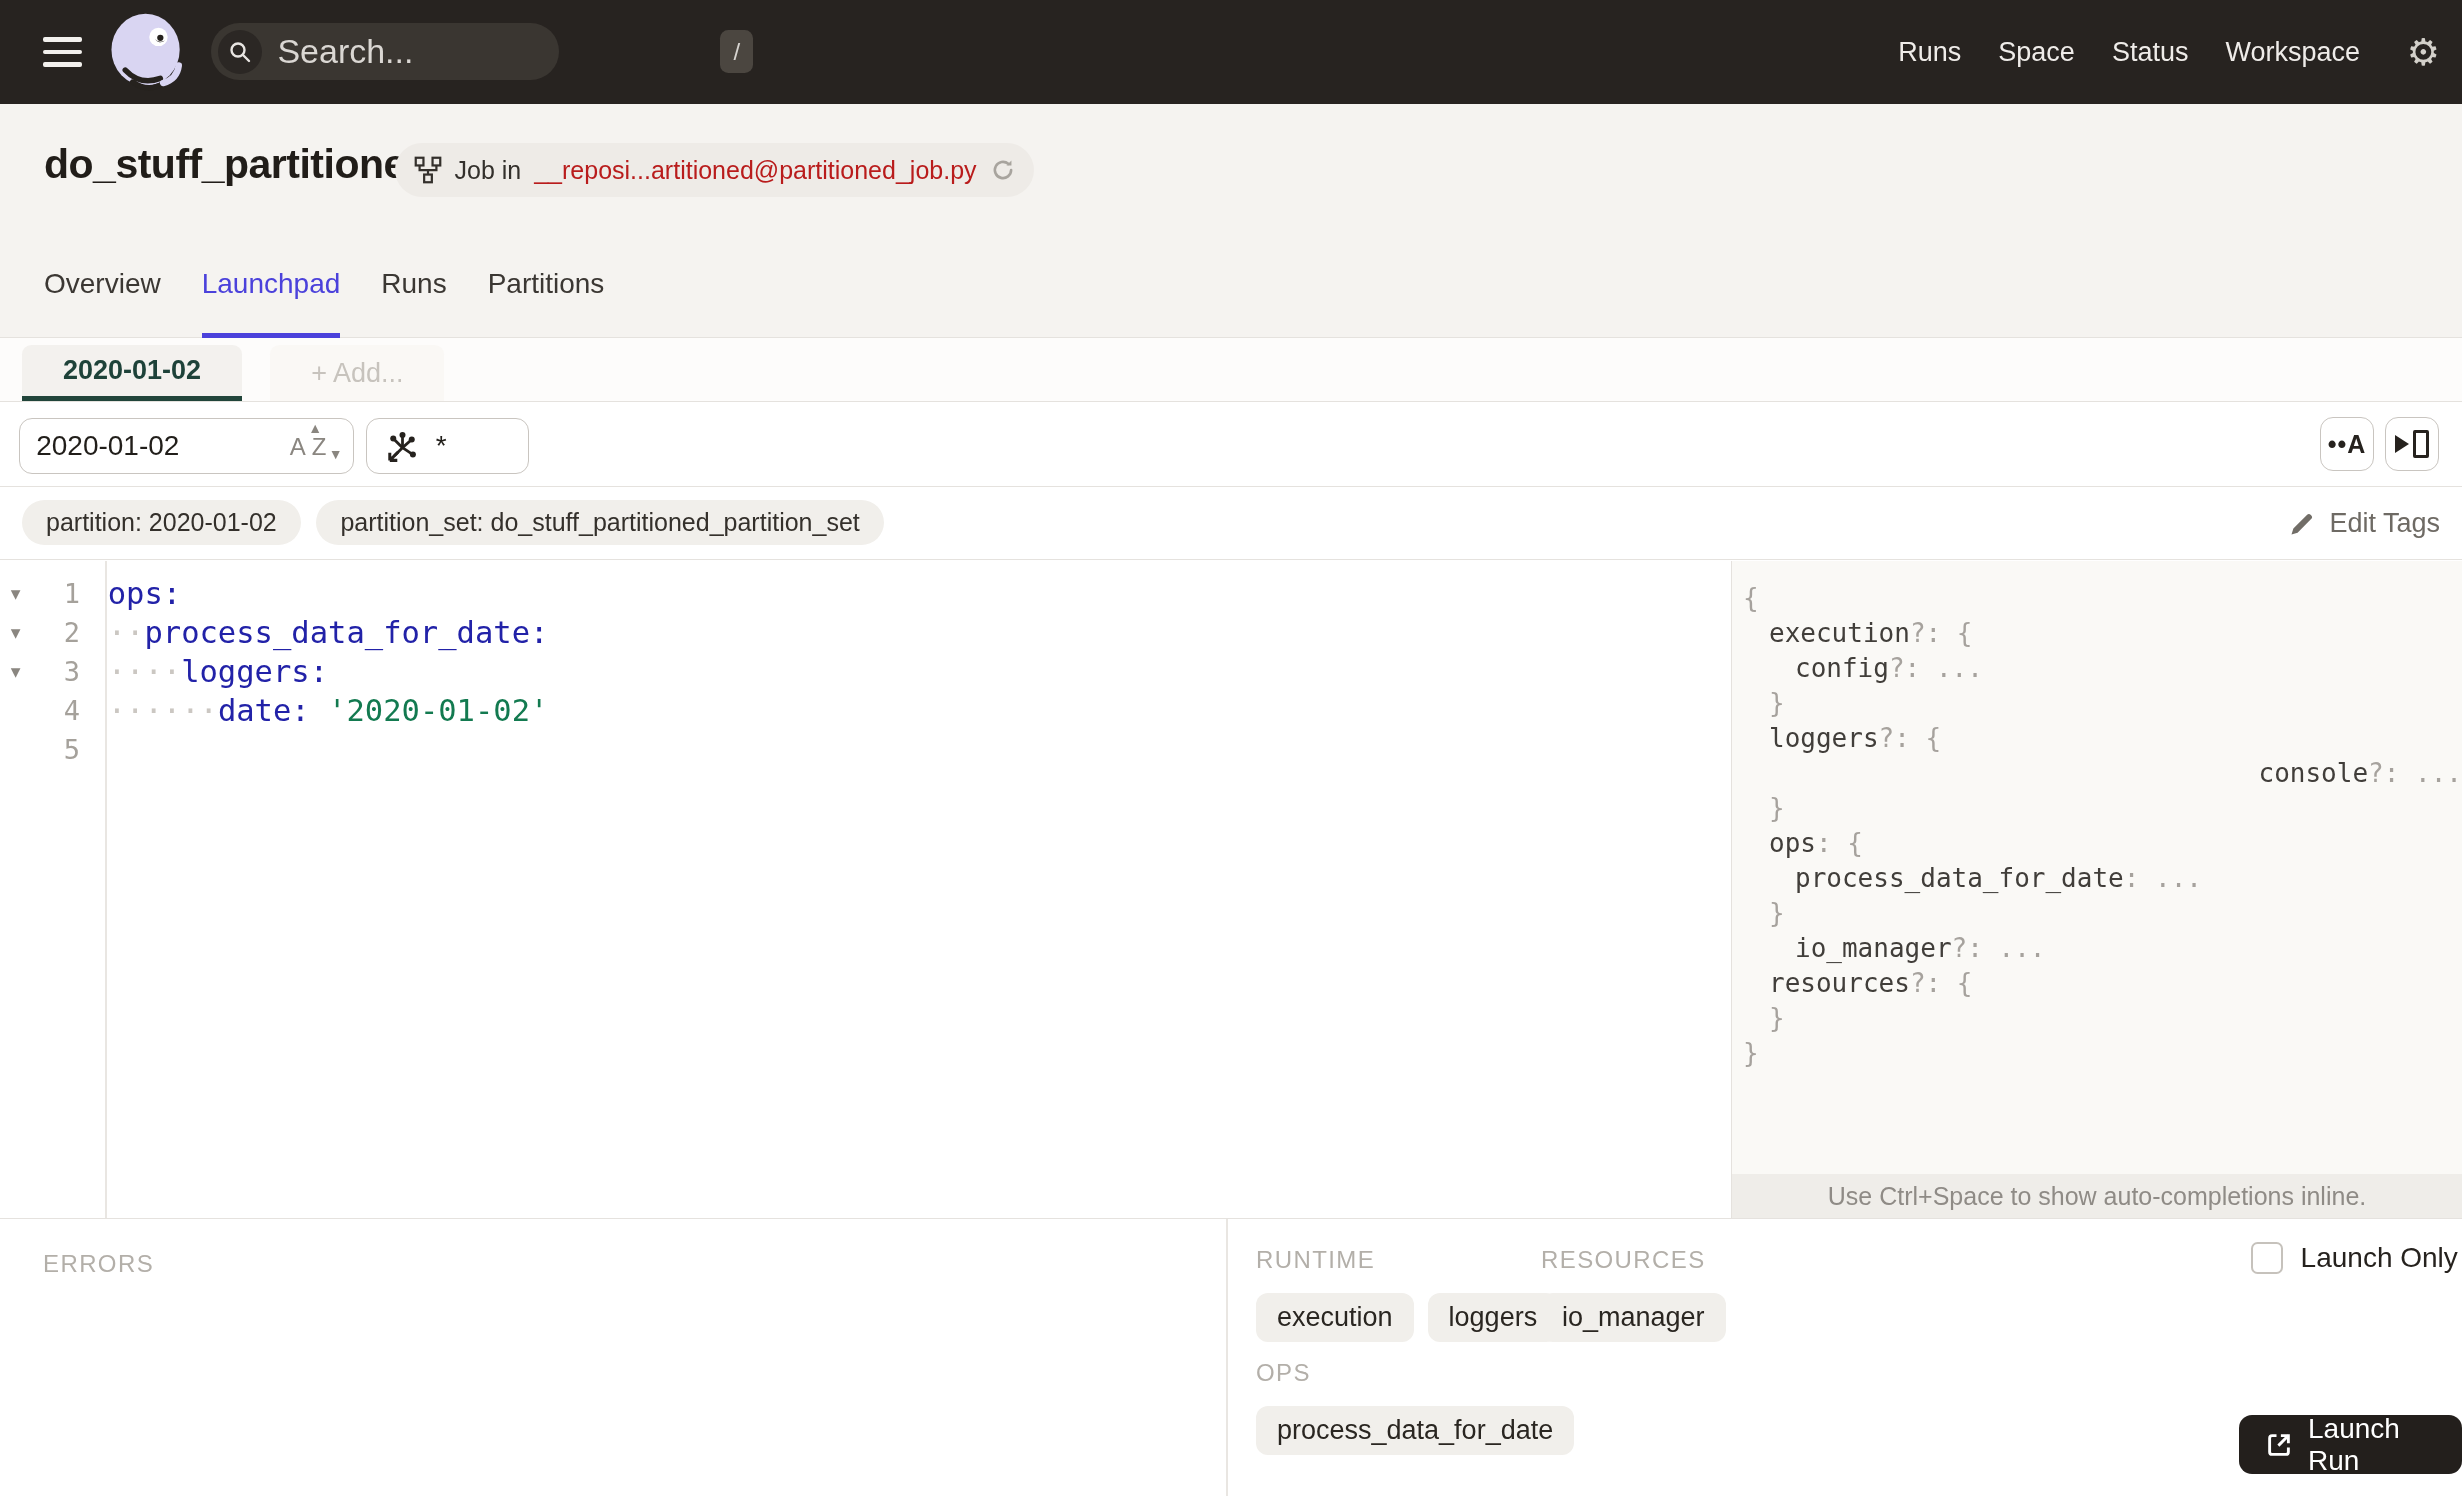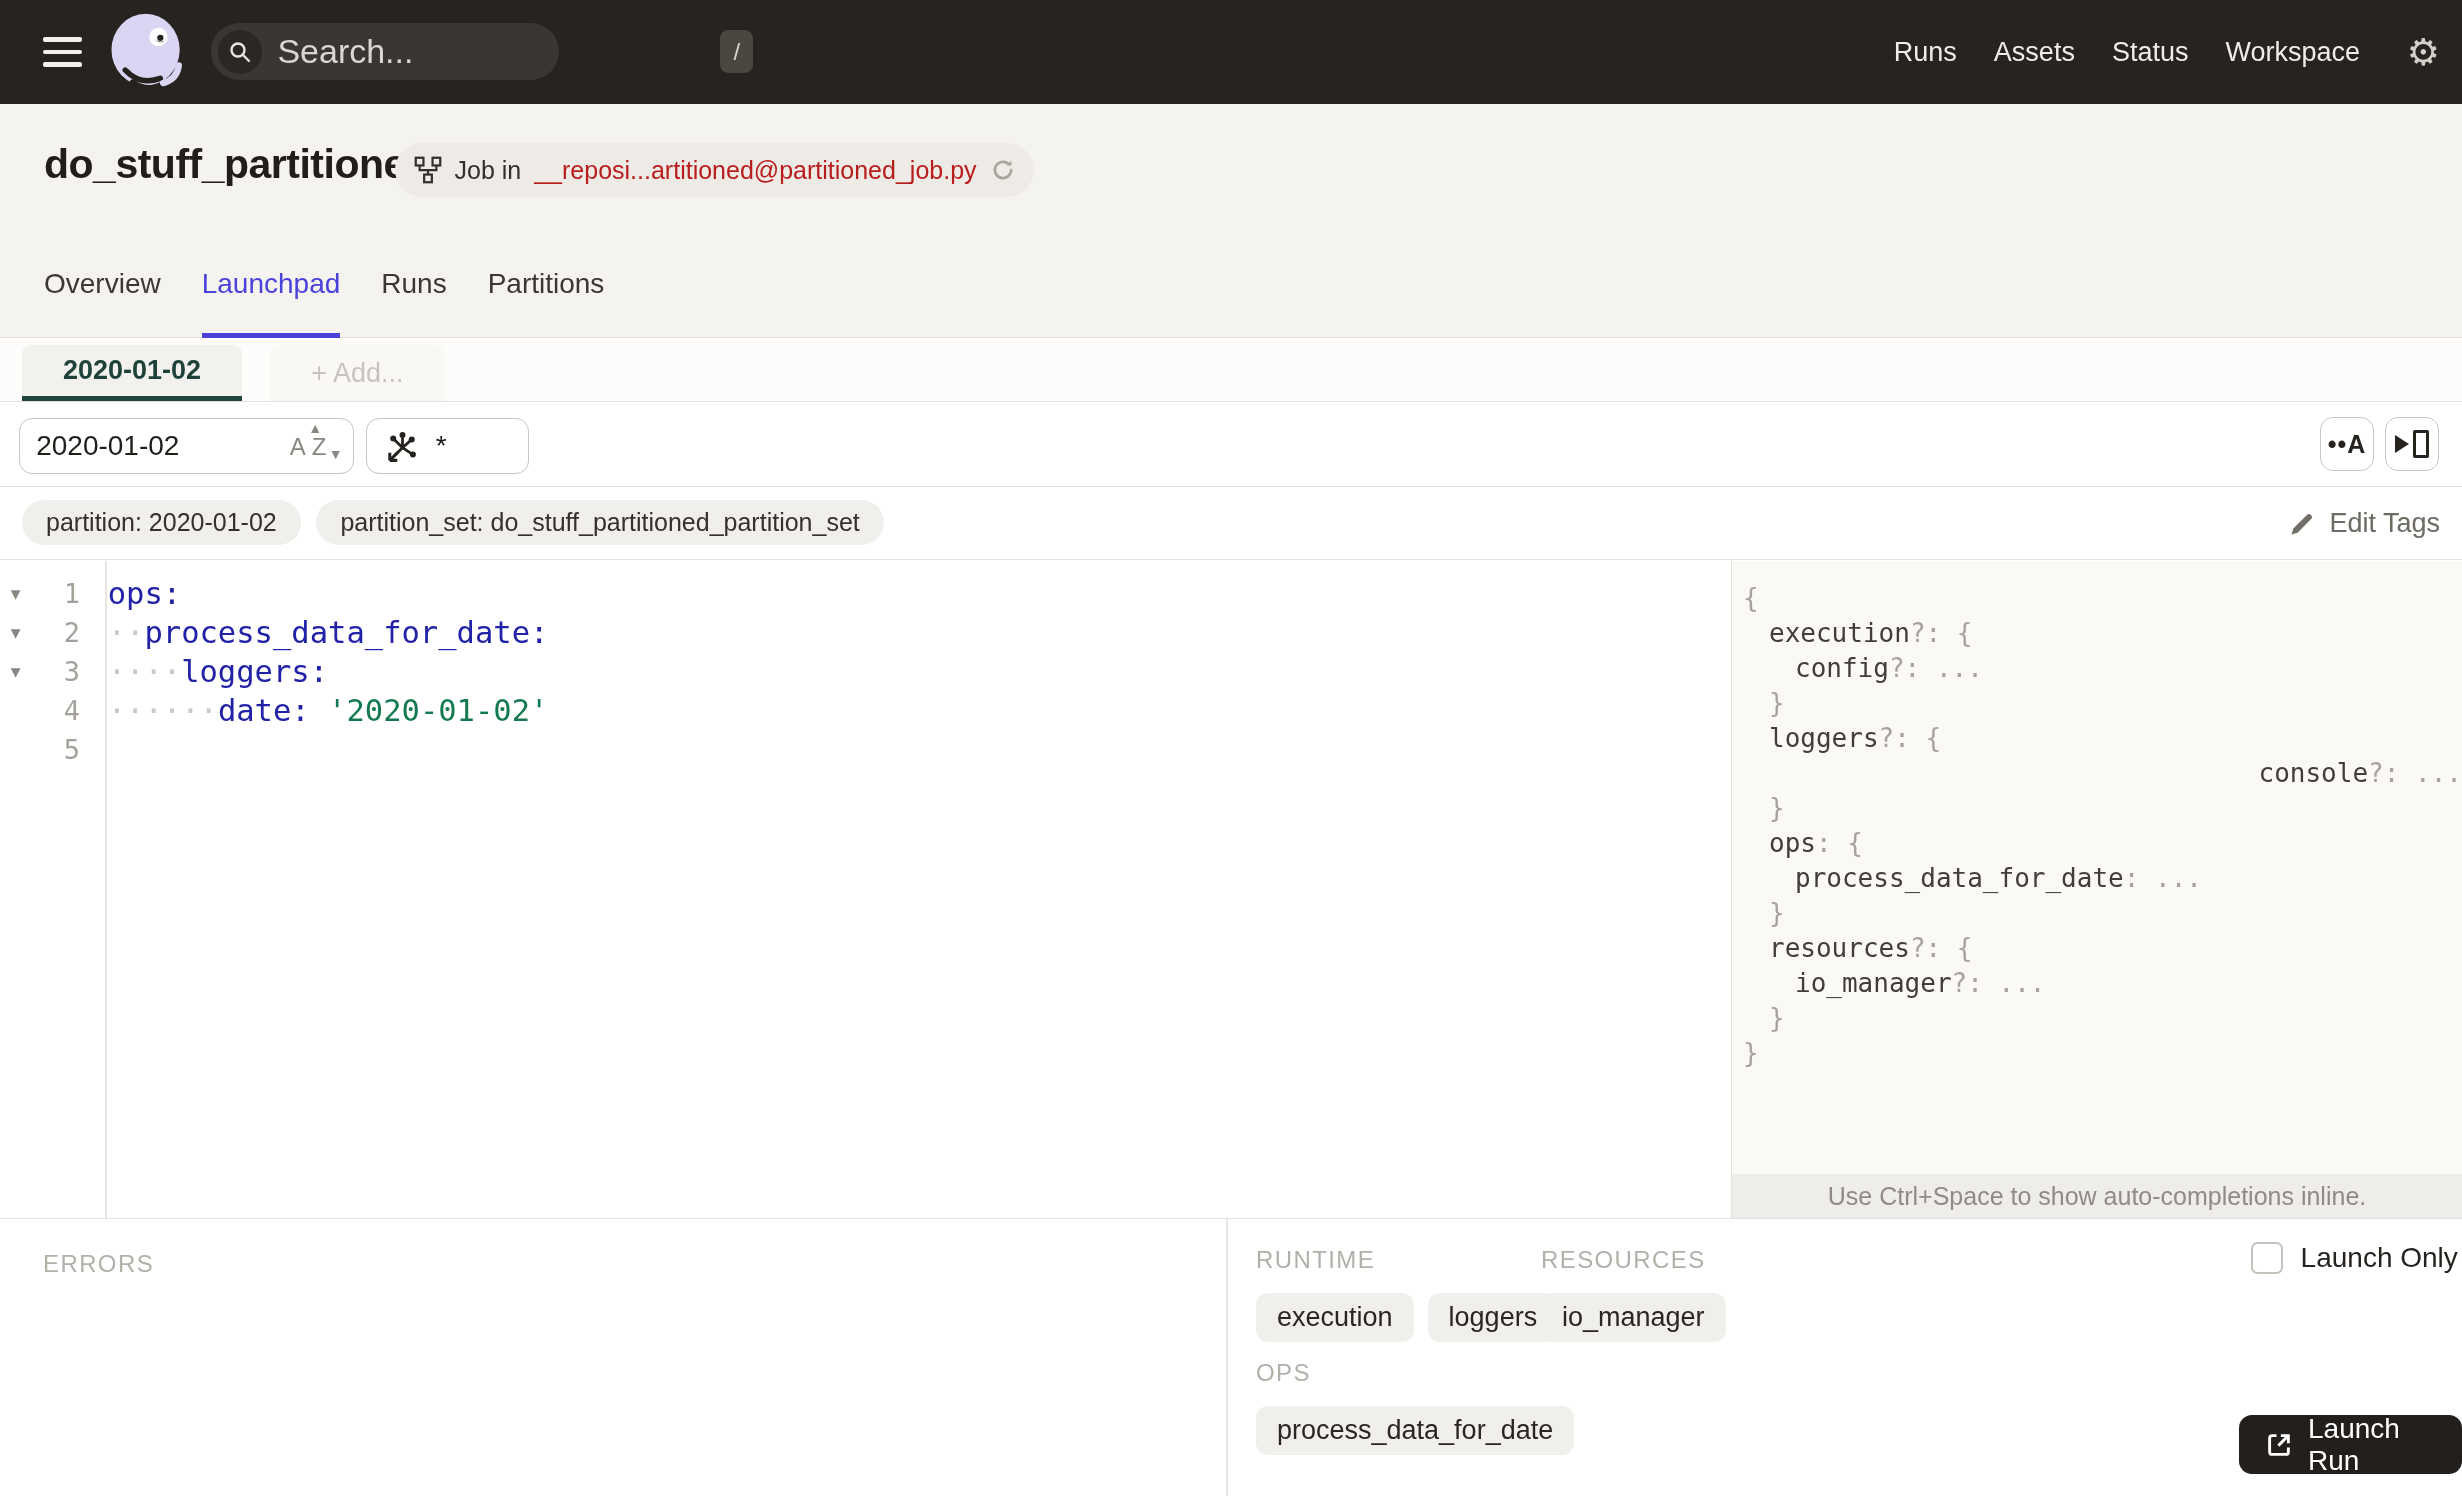--- a/index.html
+++ b/index.html
@@ -152,21 +152,21 @@
       <svg width="24" height="24" viewBox="0 0 24 24">
         <circle cx="10" cy="10" r="6.5" stroke="#E8E5E2" stroke-width="2.4" fill="none"></circle>
         <line x1="15" y1="15" x2="21" y2="21" stroke="#E8E5E2" stroke-width="2.4" stroke-linecap="round"></line>
       </svg>
     </div>
     <input id="search-input" placeholder="Search..." style="">
     <div id="slash-badge">/</div>
   </div>
   <div id="navlinks">
       <span class="navlink">Runs</span>
-      <span class="navlink">Assets</span>
+      <span class="navlink">Space</span>
       <span class="navlink">Status</span>
       <span class="navlink">Workspace</span>
     </div>
   <div id="gear">⚙</div>
 </div>
 
 <div id="header">
   <div id="page-title">do_stuff_partitioned</div>
   <div id="job-badge">
     <span style="display:flex;">
@@ -287,22 +287,22 @@
         <div class="sline" style="padding-left: 11px;"><span class="punct">{</span></div>
         <div class="sline" style="padding-left: 37px;"><span class="key">execution</span><span class="punct">?: {</span></div>
         <div class="sline" style="padding-left: 63px;"><span class="key">config</span><span class="punct">?: ...</span></div>
         <div class="sline" style="padding-left: 37px;"><span class="punct">}</span></div>
         <div class="sline" style="padding-left: 37px;"><span class="key">loggers</span><span class="punct">?: {</span></div>
         <div class="sline" style="padding-left: 63px; text-align: right;"><span class="key">console</span><span class="punct">?: ...</span></div>
         <div class="sline" style="padding-left: 37px;"><span class="punct">}</span></div>
         <div class="sline" style="padding-left: 37px;"><span class="key">ops</span><span class="punct">: {</span></div>
         <div class="sline" style="padding-left: 63px;"><span class="key">process_data_for_date</span><span class="punct">: ...</span></div>
         <div class="sline" style="padding-left: 37px;"><span class="punct">}</span></div>
+        <div class="sline" style="padding-left: 63px;"><span class="key">io_manager</span><span class="punct">?: ...</span></div>
         <div class="sline" style="padding-left: 37px;"><span class="key">resources</span><span class="punct">?: {</span></div>
-        <div class="sline" style="padding-left: 63px;"><span class="key">io_manager</span><span class="punct">?: ...</span></div>
         <div class="sline" style="padding-left: 37px;"><span class="punct">}</span></div>
         <div class="sline" style="padding-left: 11px;"><span class="punct">}</span></div>
       </div>
     <div id="hintbar">Use Ctrl+Space to show auto-completions inline.</div>
   </div>
 </div>
 
 <div id="bottom">
   <div id="errors-label">ERRORS</div>
   <div id="bottom-vsep"></div>

